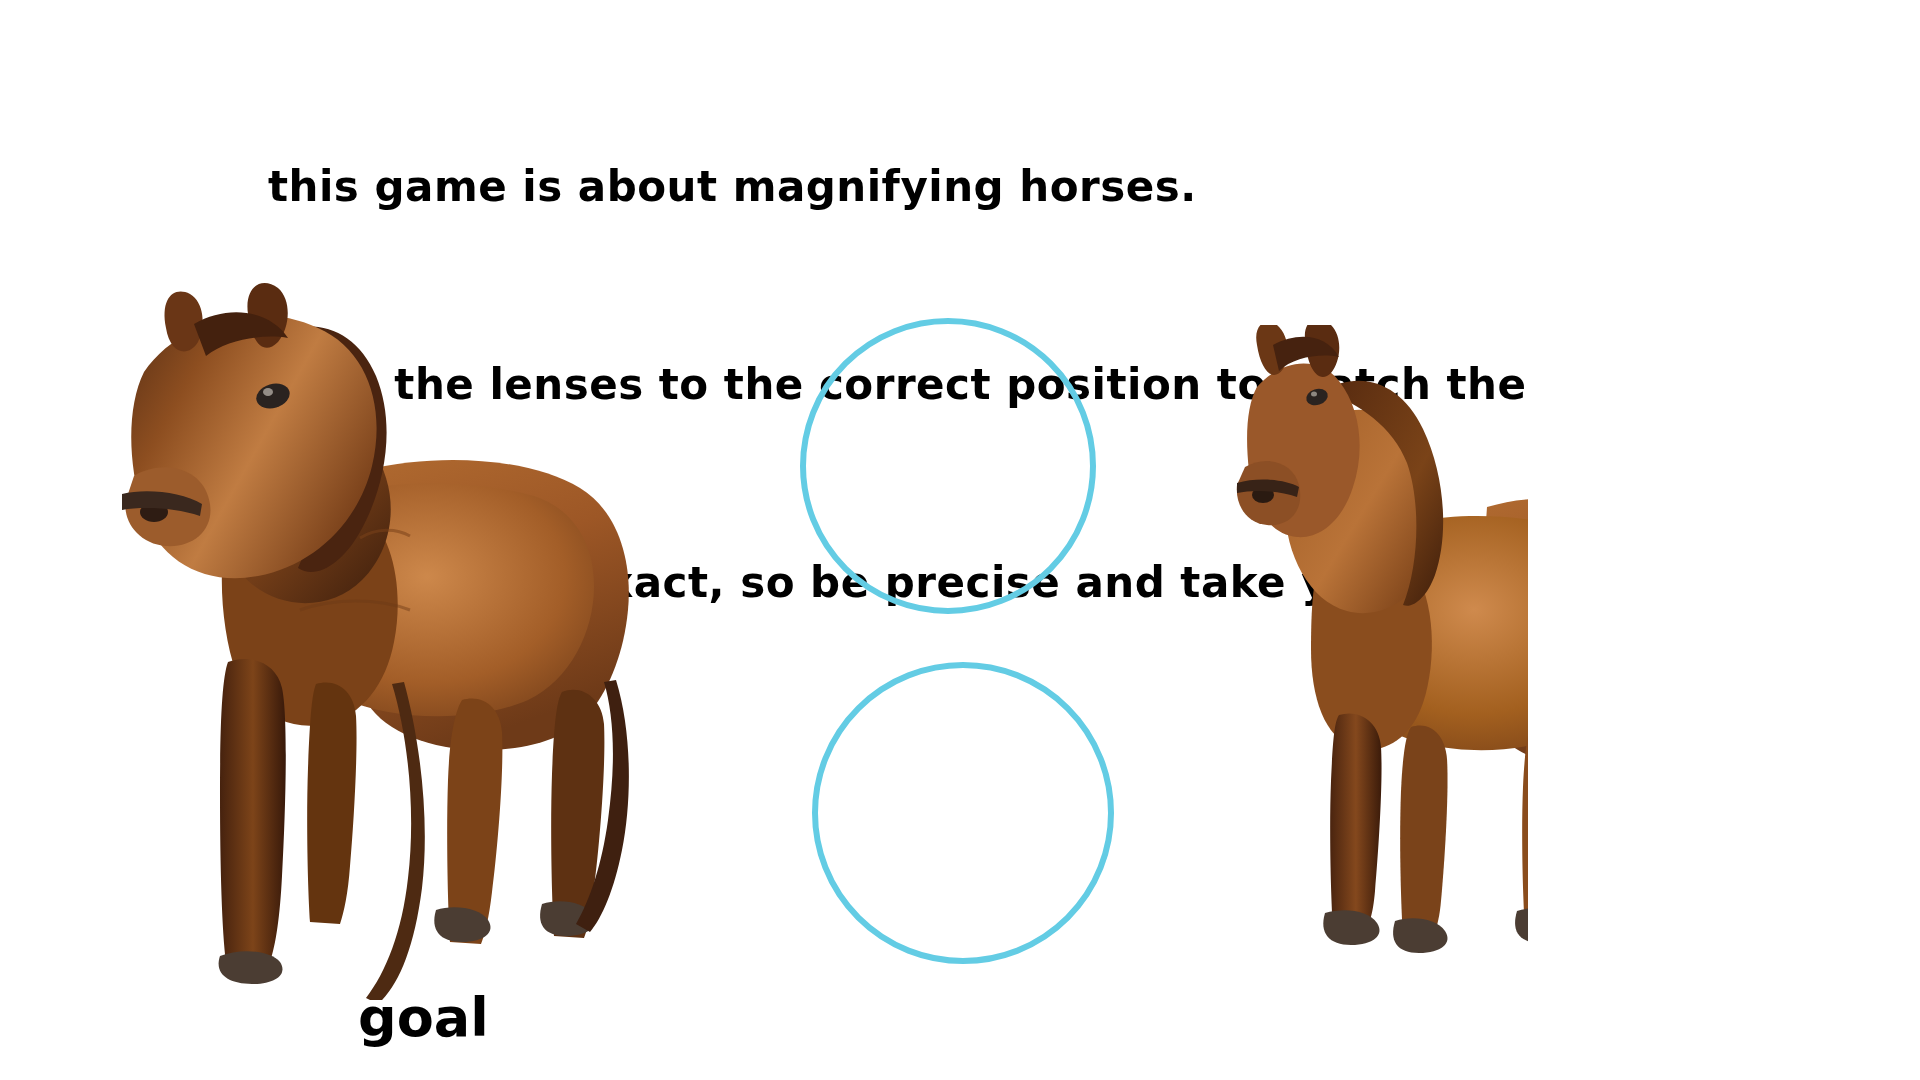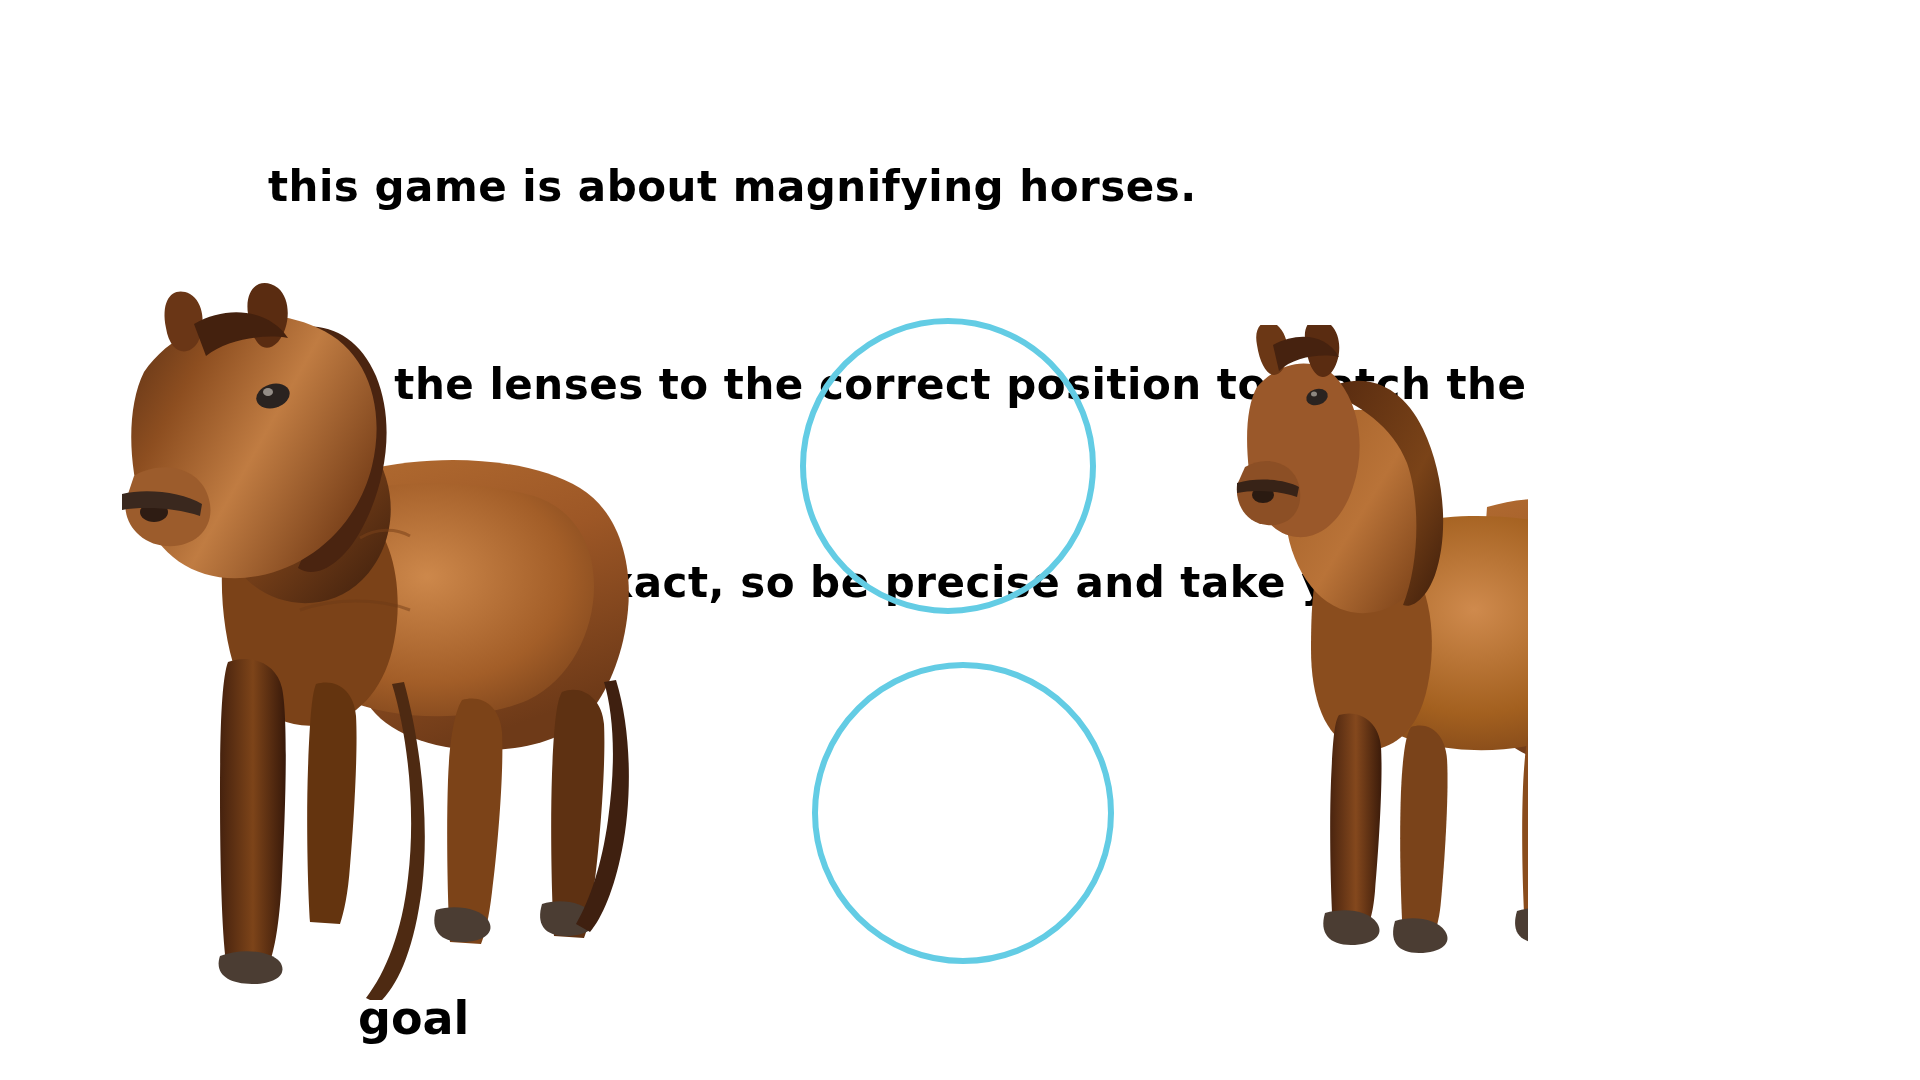--- a/index.html
+++ b/index.html
@@ -56,21 +56,21 @@
     height: 640px;
   }
 
   #goal-label {
     position: absolute;
     left: 358px;
     top: 993px;
     color: #000000;
     font-family: "DejaVu Sans", sans-serif;
     font-weight: bold;
-    font-size: 46px;
+    font-size: 54px;
     line-height: 50px;
     white-space: pre;
   }
 
   
   .lens {
     position: absolute;
     border-radius: 50%;
     background: transparent;
     box-sizing: border-box;

